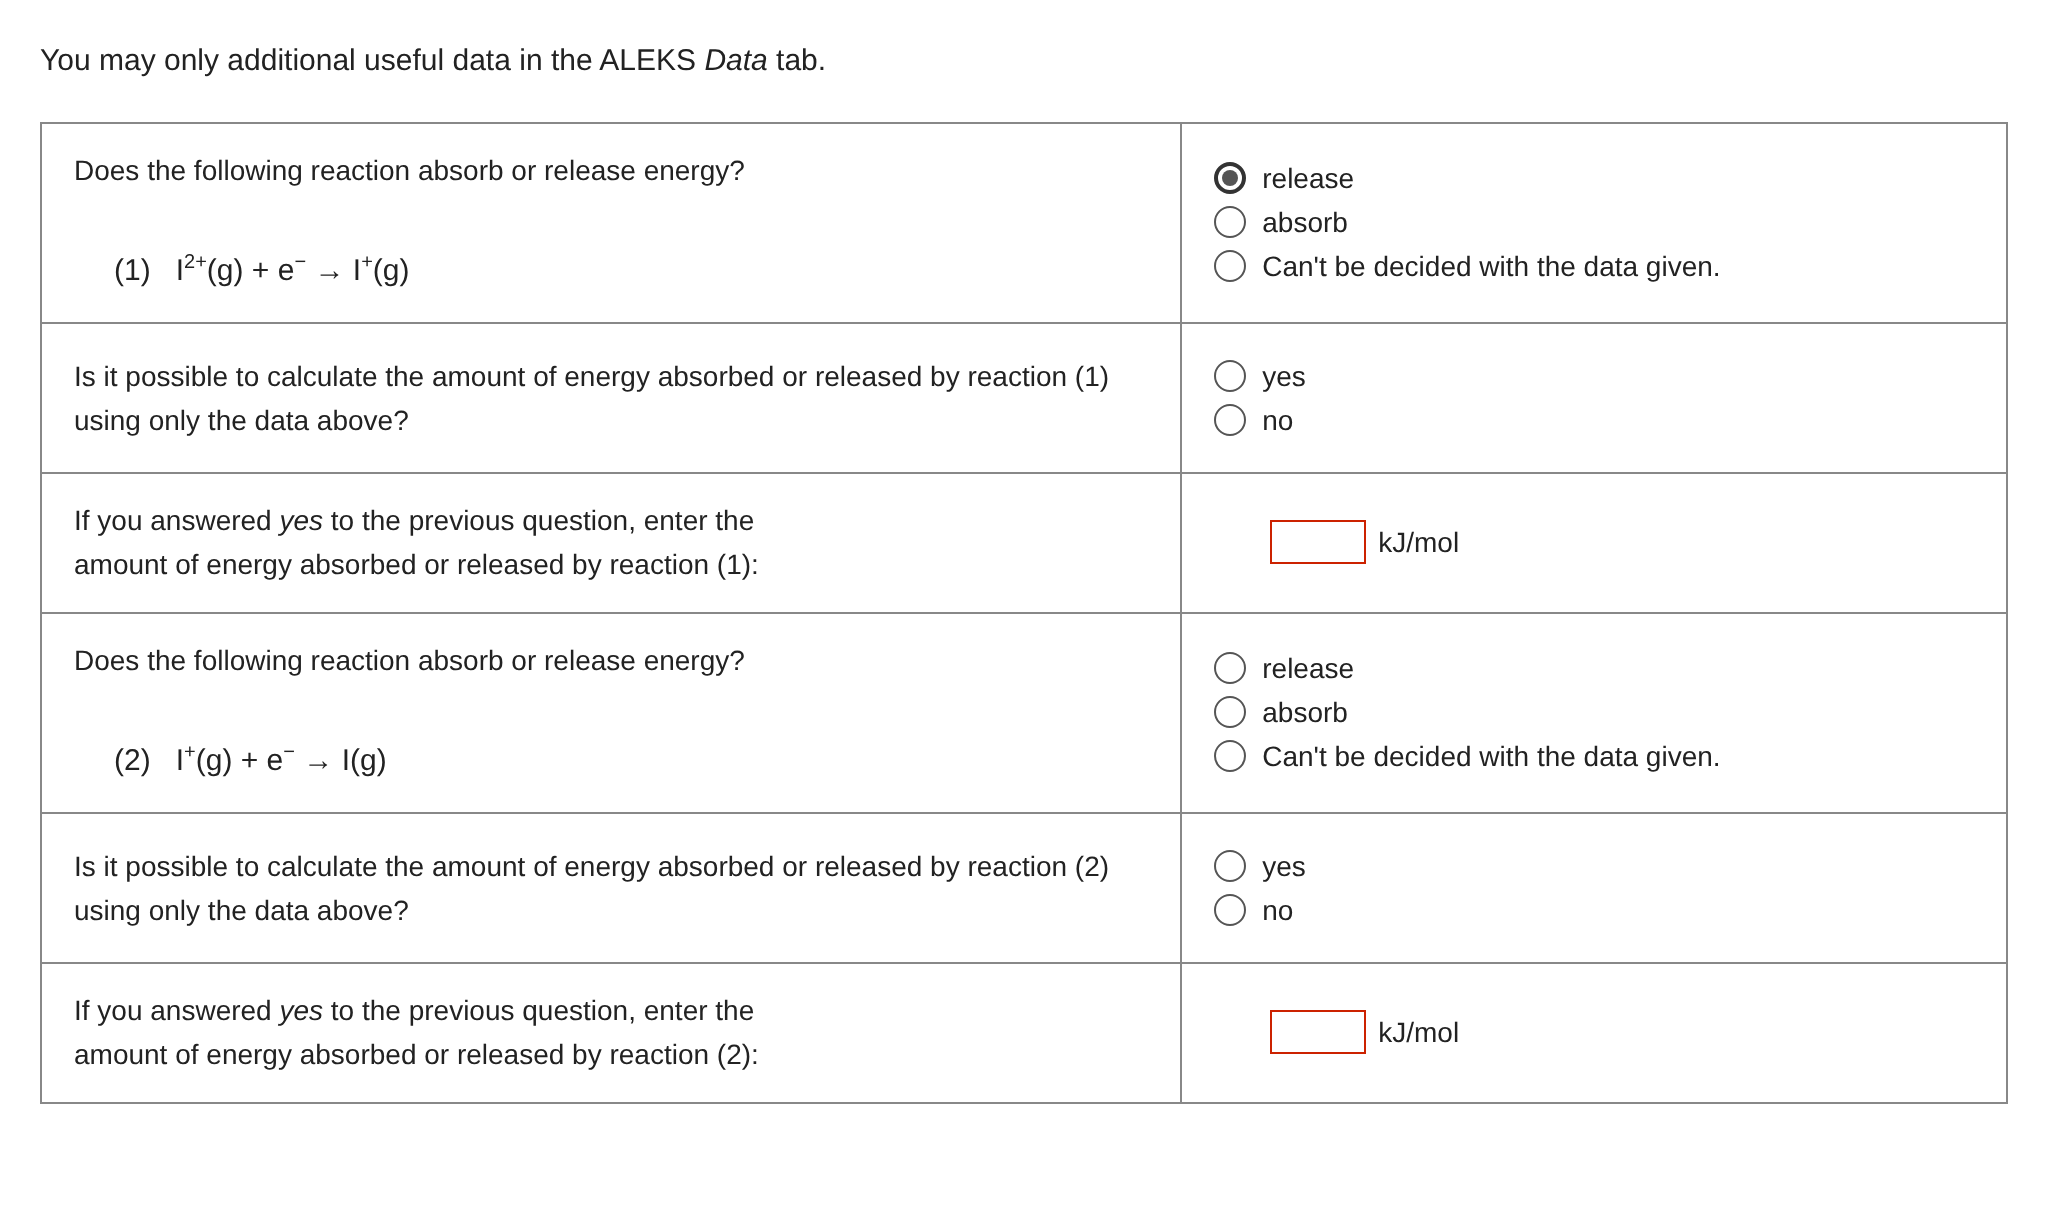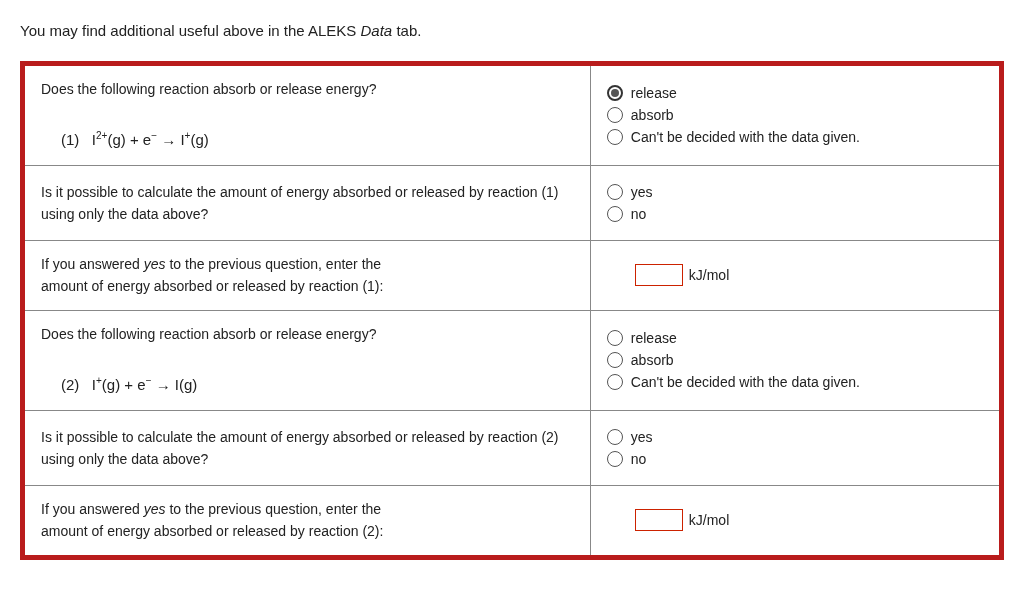--- a/index.html
+++ b/index.html
@@ -23,21 +23,21 @@
       line-height: 1.5;
     }
 
     .intro-text em {
       font-style: italic;
     }
 
     .question-table {
       border-collapse: collapse;
       width: 100%;
-      border: 5px solid #b91c1c;
+      border: 1px solid #b91c1c;
     }
 
     .question-table td {
       border: 1px solid #888;
       padding: 12px 16px;
       vertical-align: middle;
     }
 
     .question-cell {
       width: 58%;
@@ -117,21 +117,21 @@
     }
 
     .question-text {
       line-height: 1.6;
     }
   </style>
 </head>
 <body>
 
 <p class="intro-text">
-  <span>You may find additional useful above in the ALEKS </span><em>Data</em><span> tab.</span>
+  <span>You may only additional useful data in the ALEKS </span><em>Data</em><span> tab.</span>
 </p>
 
 <table class="question-table">
   <tbody id="table-body">
       <tr>
     <td class="question-cell">
       <div class="question-text">Does the following reaction absorb or release energy?</div>
       <div class="reaction-formula">
         <span>(1)&nbsp;&nbsp;</span>
         <span>I<sup>2+</sup>(g) + e<sup>−</sup> → I<sup>+</sup>(g)</span>

